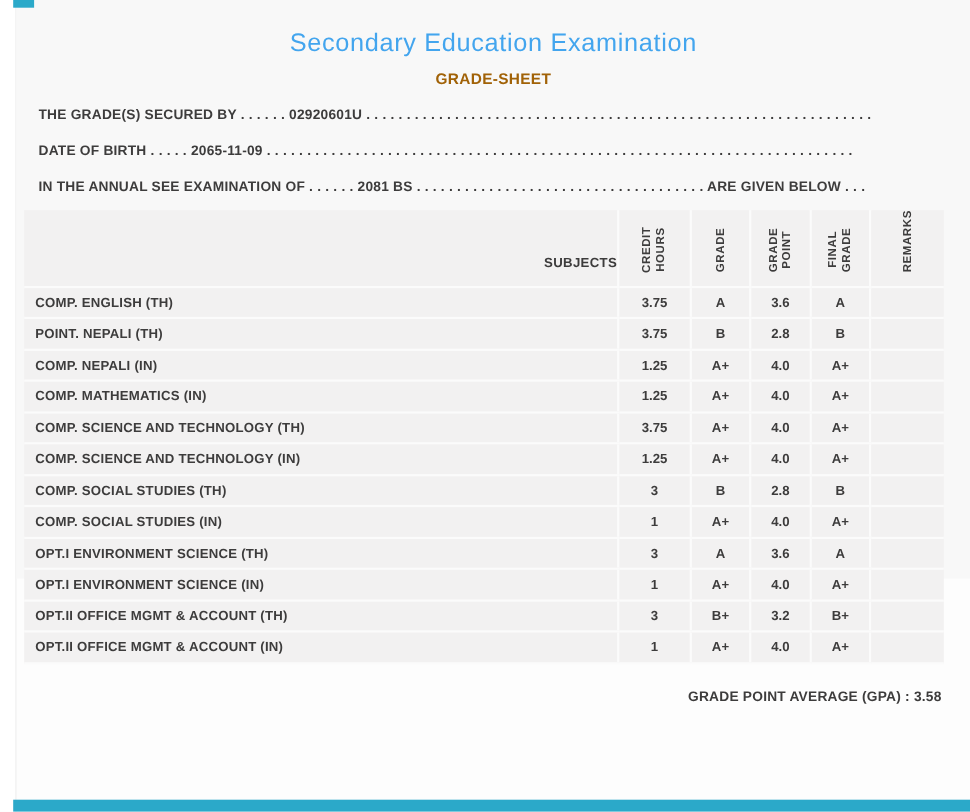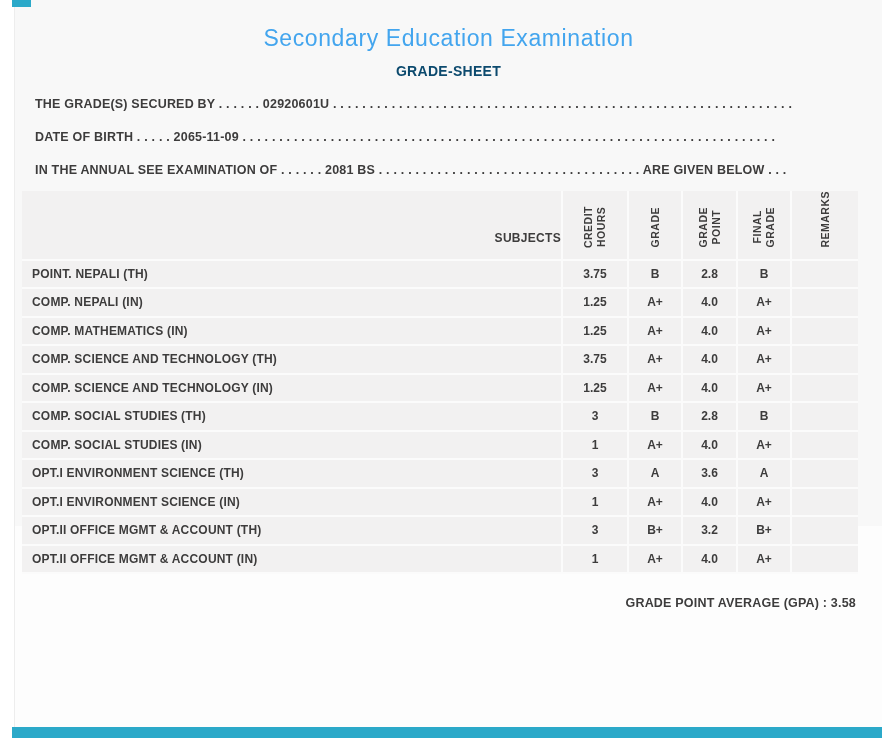--- a/index.html
+++ b/index.html
@@ -30,21 +30,21 @@
     font-size: 23px;
     font-weight: 400;
     letter-spacing: 0.6px;
   }
   .subtitle {
     margin-top: 11px;
     text-align: center;
     font-size: 14px;
     font-weight: 700;
     letter-spacing: 0.3px;
-    color: #0c4a6e;
+    color: #a16207;
   }
   .info-lines { margin-top: 9px; padding-left: 20px; }
   .info-line {
     line-height: 33px;
     font-size: 12.5px;
     font-weight: 700;
     white-space: nowrap;
     overflow: hidden;
     color: #3d3c3c;
     letter-spacing: 0.2px;
@@ -129,20 +129,28 @@
         <th class="col-rot"><span class="rot-label">GRADE</span></th>
         <th class="col-rot"><span class="rot-label">GRADE
 POINT</span></th>
         <th class="col-rot"><span class="rot-label">FINAL
 GRADE</span></th>
         <th class="col-rot"><span class="rot-label">REMARKS</span></th>
       </tr>
     </thead>
     <tbody>
         <tr>
+          <td class="cell-subject">COMP. ENGLISH (TH)</td>
+          <td class="cell-val">3.75</td>
+          <td class="cell-val">A</td>
+          <td class="cell-val">3.6</td>
+          <td class="cell-val">A</td>
+          <td class="cell-val"></td>
+        </tr>
+        <tr>
           <td class="cell-subject">POINT. NEPALI (TH)</td>
           <td class="cell-val">3.75</td>
           <td class="cell-val">B</td>
           <td class="cell-val">2.8</td>
           <td class="cell-val">B</td>
           <td class="cell-val"></td>
         </tr>
         <tr>
           <td class="cell-subject">COMP. NEPALI (IN)</td>
           <td class="cell-val">1.25</td>

